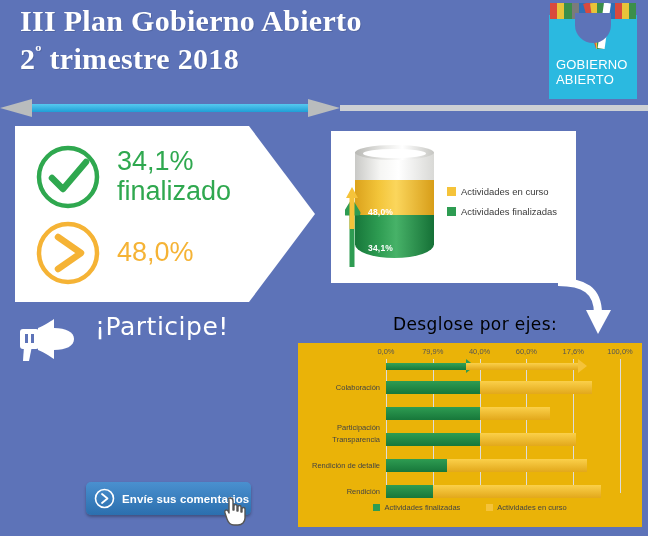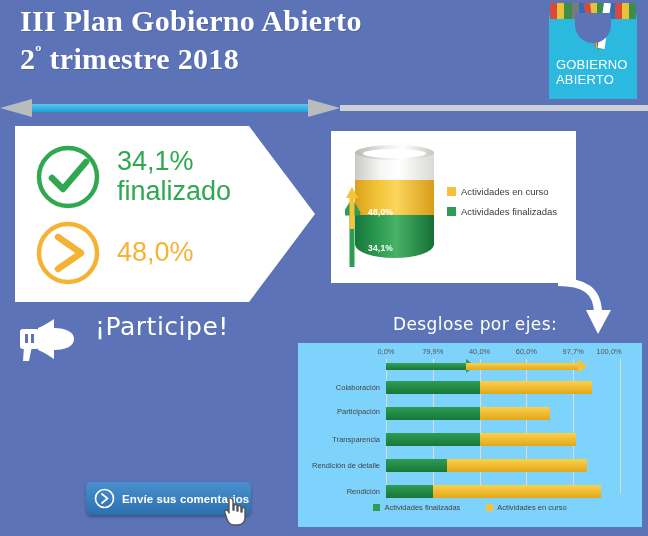--- a/index.html
+++ b/index.html
@@ -116,24 +116,24 @@
     border-radius:5px;box-shadow:0 2px 3px rgba(0,0,0,.3);
     display:flex;align-items:center;
   }
   .btn-ic{width:21px;height:21px;margin-left:8px;flex:0 0 21px;}
   .btn-tx{color:#ffffff;font-size:11.5px;font-weight:bold;margin-left:7px;letter-spacing:.1px;}
   .cursor{position:absolute;left:222px;top:496px;width:26px;height:30px;}
 
   
   .bc-title{
     position:absolute;left:393px;top:314px;
-    color:#ffffff;font-size:17px;
+    color:#000000;font-size:17px;
     font-family:"DejaVu Sans",sans-serif;letter-spacing:.4px;
   }
-  .bc-panel{position:absolute;left:298px;top:343px;width:344px;height:184px;background:#7dd3fc;}
+  .bc-panel{position:absolute;left:298px;top:343px;width:344px;height:184px;background:#eab308;}
   .plot{position:absolute;left:0;top:0;width:344px;height:184px;}
   .ax-lbl{position:absolute;top:4px;font-size:7.5px;color:#555;transform:translateX(-50%);}
   .grid{position:absolute;top:16px;width:1px;height:134px;background:#dcdcdc;}
   .cat{position:absolute;right:0;font-size:7.5px;color:#444;text-align:right;white-space:nowrap;}
   .bar{position:absolute;height:13px;}
   .bg{position:absolute;left:0;top:0;height:100%;
       background:linear-gradient(180deg,#2e9c52,#17773a);}
   .by{position:absolute;top:0;height:100%;
       background:linear-gradient(180deg,#fbd04a,#e2a81b);}
   .ovl-bar{position:absolute;height:7px;top:3px;}
@@ -281,33 +281,33 @@
     <div class="plot" id="plot">
         <div class="grid" style="left: 88px;"></div>
         <div class="ax-lbl" style="left: 88px;">0,0%</div>
         <div class="grid" style="left: 134.8px;"></div>
         <div class="ax-lbl" style="left: 134.8px;">79,9%</div>
         <div class="grid" style="left: 181.6px;"></div>
         <div class="ax-lbl" style="left: 181.6px;">40,0%</div>
         <div class="grid" style="left: 228.4px;"></div>
         <div class="ax-lbl" style="left: 228.4px;">60,0%</div>
         <div class="grid" style="left: 275.2px;"></div>
-        <div class="ax-lbl" style="left: 275.2px;">97,7%</div>
+        <div class="ax-lbl" style="left: 275.2px;">17,6%</div>
         <div class="grid" style="left: 322px;"></div>
-        <div class="ax-lbl" style="left: 311px;">100,0%</div>
+        <div class="ax-lbl" style="left: 322px;">100,0%</div>
         <div class="ovl-bar ovl-g" style="left: 88px; width: 79.794px; top: 20px;"></div>
         <div class="ovl-hd" style="left: 167.794px; top: 16px; border-top: 7px solid transparent; border-bottom: 7px solid transparent; border-left: 9px solid rgb(46, 156, 82);"></div>
         <div class="ovl-bar ovl-y" style="left: 167.794px; width: 112.32px; top: 20px;"></div>
         <div class="ovl-hd" style="left: 280.114px; top: 16px; border-top: 7px solid transparent; border-bottom: 7px solid transparent; border-left: 9px solid rgb(245, 195, 58);"></div>
         <div class="cat" style="top: 40px; right: 262px;">Colaboración</div>
         <div class="bar" style="left: 88px; top: 38px; width: 205.92px;">
           <div class="bg" style="width: 45.4545%;"></div>
           <div class="by" style="left: 45.4545%; width: 54.5455%;"></div>
         </div>
-        <div class="cat" style="top: 64px; right: 262px;">Participación</div>
+        <div class="cat" style="top: 80px; right: 262px;">Participación</div>
         <div class="bar" style="left: 88px; top: 64px; width: 163.8px;">
           <div class="bg" style="width: 57.1429%;"></div>
           <div class="by" style="left: 57.1429%; width: 42.8571%;"></div>
         </div>
         <div class="cat" style="top: 92px; right: 262px;">Transparencia</div>
         <div class="bar" style="left: 88px; top: 90px; width: 189.54px;">
           <div class="bg" style="width: 49.3827%;"></div>
           <div class="by" style="left: 49.3827%; width: 50.6173%;"></div>
         </div>
         <div class="cat" style="top: 118px; right: 262px;">Rendición de detalle</div>

